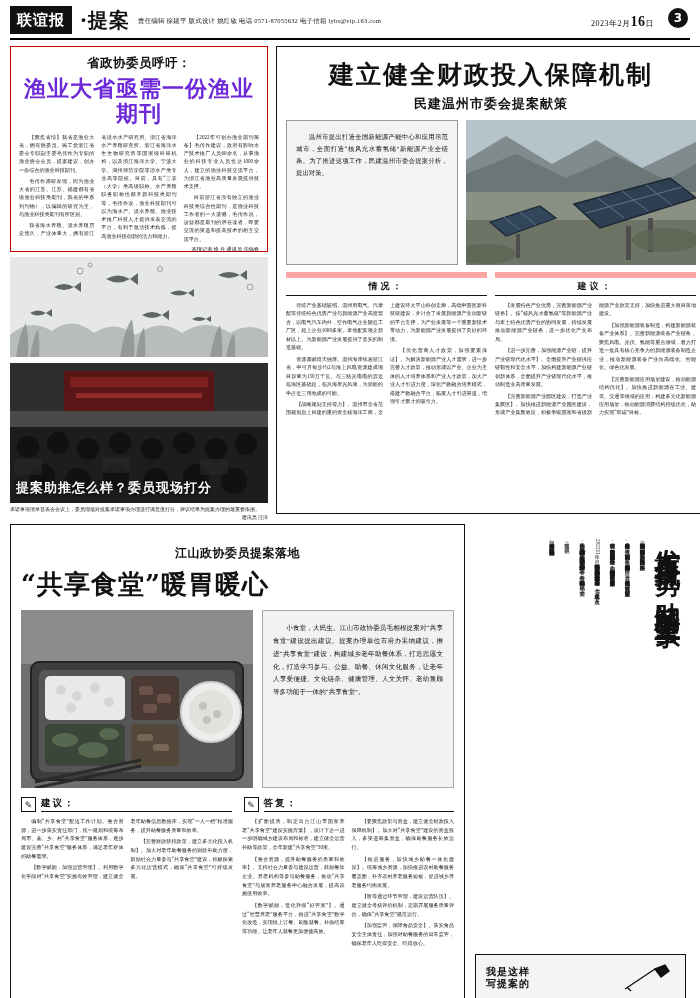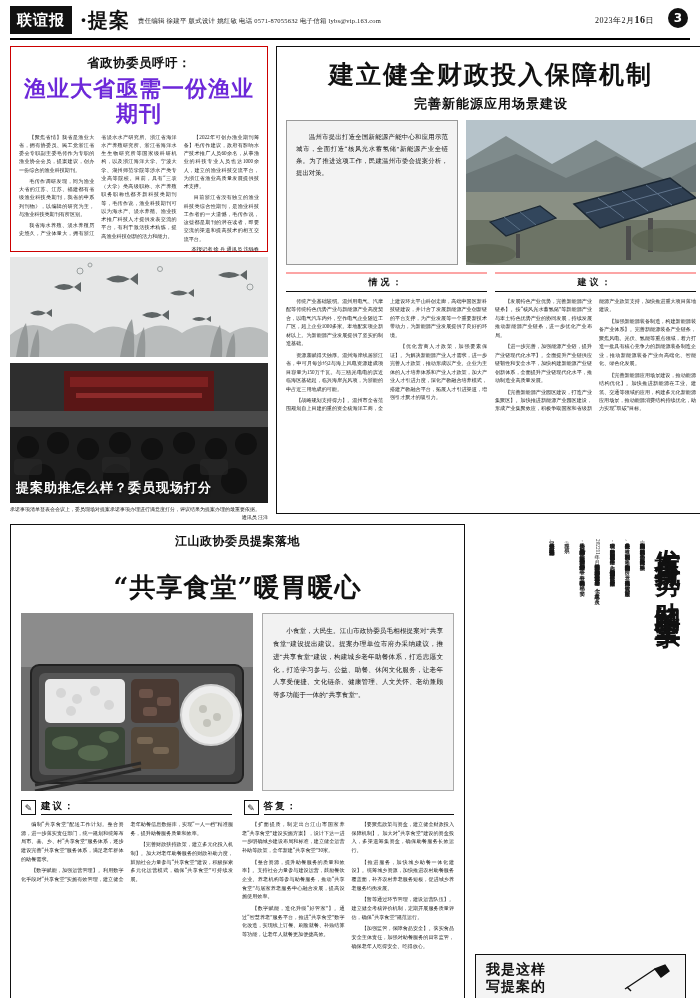--- a/index.html
+++ b/index.html
@@ -36,21 +36,21 @@
   }
   .masthead-credits {
     font-size:6.5px; color:#222; line-height:1.5;
     padding-top:10px; flex:1 1 auto;
     letter-spacing:.2px;
   }
   .masthead-date {
     position:absolute; right:36px; top:8px;
     font-size:8px; letter-spacing:.5px;
   }
-  .masthead-date .big { font-size:10px; font-weight:bold; }
+  .masthead-date .big { font-size:14px; font-weight:bold; }
   .page-badge {
     position:absolute; right:2px; top:2px;
     width:20px; height:20px; border-radius:50%;
     background:#111; color:#fff; font-size:12px; font-weight:bold;
     display:flex; align-items:center; justify-content:center;
     font-family:"DejaVu Sans", sans-serif;
   }
 
   
   .top-row { display:flex; gap:8px; height:470px; }
@@ -124,40 +124,40 @@
     padding:10px 9px; font-size:6.4px; line-height:1.85; text-align:justify;
     position:relative;
   }
   .quote-card p { margin:0; text-indent:2em; }
   .solar-photo { flex:1; background:#9aa7ae; position:relative; overflow:hidden; }
 
   .bar-heads { display:flex; gap:8px; margin:7px 0 5px; }
   .bar-head {
     flex:1; text-align:center; font-size:9px; font-weight:bold;
     letter-spacing:3px; padding:2px 0;
-    border-top:2px solid #fca5a5; border-bottom:1px solid #111;
+    border-top:6px solid #fca5a5; border-bottom:1px solid #111;
     position:relative;
   }
   .rt-cols { display:flex; gap:8px; }
   .rt-col { flex:1; }
   .textcol2 {
     column-count:2; column-gap:7px;
     font-size:5.1px; line-height:1.66; text-align:justify; color:#1a1a1a;
   }
   .textcol2 p { margin:0 0 3px; text-indent:2em; }
 
   
   .bottom-row { display:flex; gap:8px; margin-top:8px; height:480px; }
   .bl-box { width:455px; border:1px solid #111; padding:8px 10px; position:relative; }
   .br-box { flex:1; position:relative; }
 
-  .kicker2 { text-align:center; font-size:12px; font-weight:bold; letter-spacing:.5px; }
+  .kicker2 { text-align:center; font-size:12px; font-weight:bold; letter-spacing:.5px;margin-top:12px; }
   .headline-bl {
-    text-align:center; font-size:26px; font-weight:bold; letter-spacing:1px;
-    margin:20px 0 8px; font-family:"DejaVu Serif", serif;
+    text-align:left; font-size:26px; font-weight:bold; letter-spacing:1px;
+    margin:5px 0 8px; font-family:"DejaVu Serif", serif;
   }
   .bl-mid { display:flex; gap:9px; height:178px; }
   .food-photo { width:232px; background:#8c8c8c; position:relative; overflow:hidden; }
   .note-card {
     flex:1; background:#f2f2f2; border:1px solid #aaa;
     padding:11px 10px; font-size:6.6px; line-height:1.95; text-align:justify;
   }
   .note-card p { margin:0; text-indent:2em; }
 
   .bl-heads { display:flex; gap:12px; margin:9px 0 5px; }
@@ -191,21 +191,21 @@
   }
   .vbody p { margin:0 0 0 4px; text-indent:2em; }
   .vbyline { writing-mode:vertical-rl; font-size:5.3px; margin-left:6px; }
 
   .pen-box {
     position:absolute; left:2px; bottom:2px; right:4px; height:48px;
     border:1px solid #111; background:#f4f4f4;
     display:flex; align-items:center; justify-content:space-between;
     padding:0 10px;
   }
-  .pen-text { font-size:14px; font-weight:bold; line-height:1.25; letter-spacing:1px; }
+  .pen-text { font-size:10px; font-weight:bold; line-height:1.25; letter-spacing:1px; }
 
   svg { display:block; }
 </style>
 </head>
 <body>
 
 <div class="page">
 
   <div class="masthead">
     <div class="logo-box">联谊报</div>
@@ -323,21 +323,21 @@
       </div>
       <div class="photo-cap">
         <span>承诺事项清单登表会会议上，委员现场对提案承诺事项办理进行满意度打分，评议结果为提案办理的最重要依据。</span>
         <span class="sig">通讯员 汪洋</span>
       </div>
     </div>
 
     <div class="col-right">
       <div class="rtbox">
         <div class="headline-black">建立健全财政投入保障机制</div>
-        <div class="subhead-black">完善新能源应用场景建设</div>
+        <div class="subhead-black">民建温州市委会提案献策</div>
 
         <div class="rt-mid">
           <div class="quote-card">
             <p>温州市提出打造全国新能源产能中心和应用示范城市，全面打造“核风光水蓄氢储”新能源产业全链条。为了推进这项工作，民建温州市委会提案分析，提出对策。</p>
           </div>
           <div class="solar-photo">
             <svg width="230" height="145" viewBox="0 0 230 145" preserveAspectRatio="none">
               <rect width="230" height="145" fill="#c9d3d8"></rect>
               <rect y="0" width="230" height="58" fill="#b6c3ca"></rect>
               <path d="M0 40 L40 16 L86 44 L130 20 L176 48 L230 22 L230 64 L0 64 Z" fill="#7f8b8c"></path>

